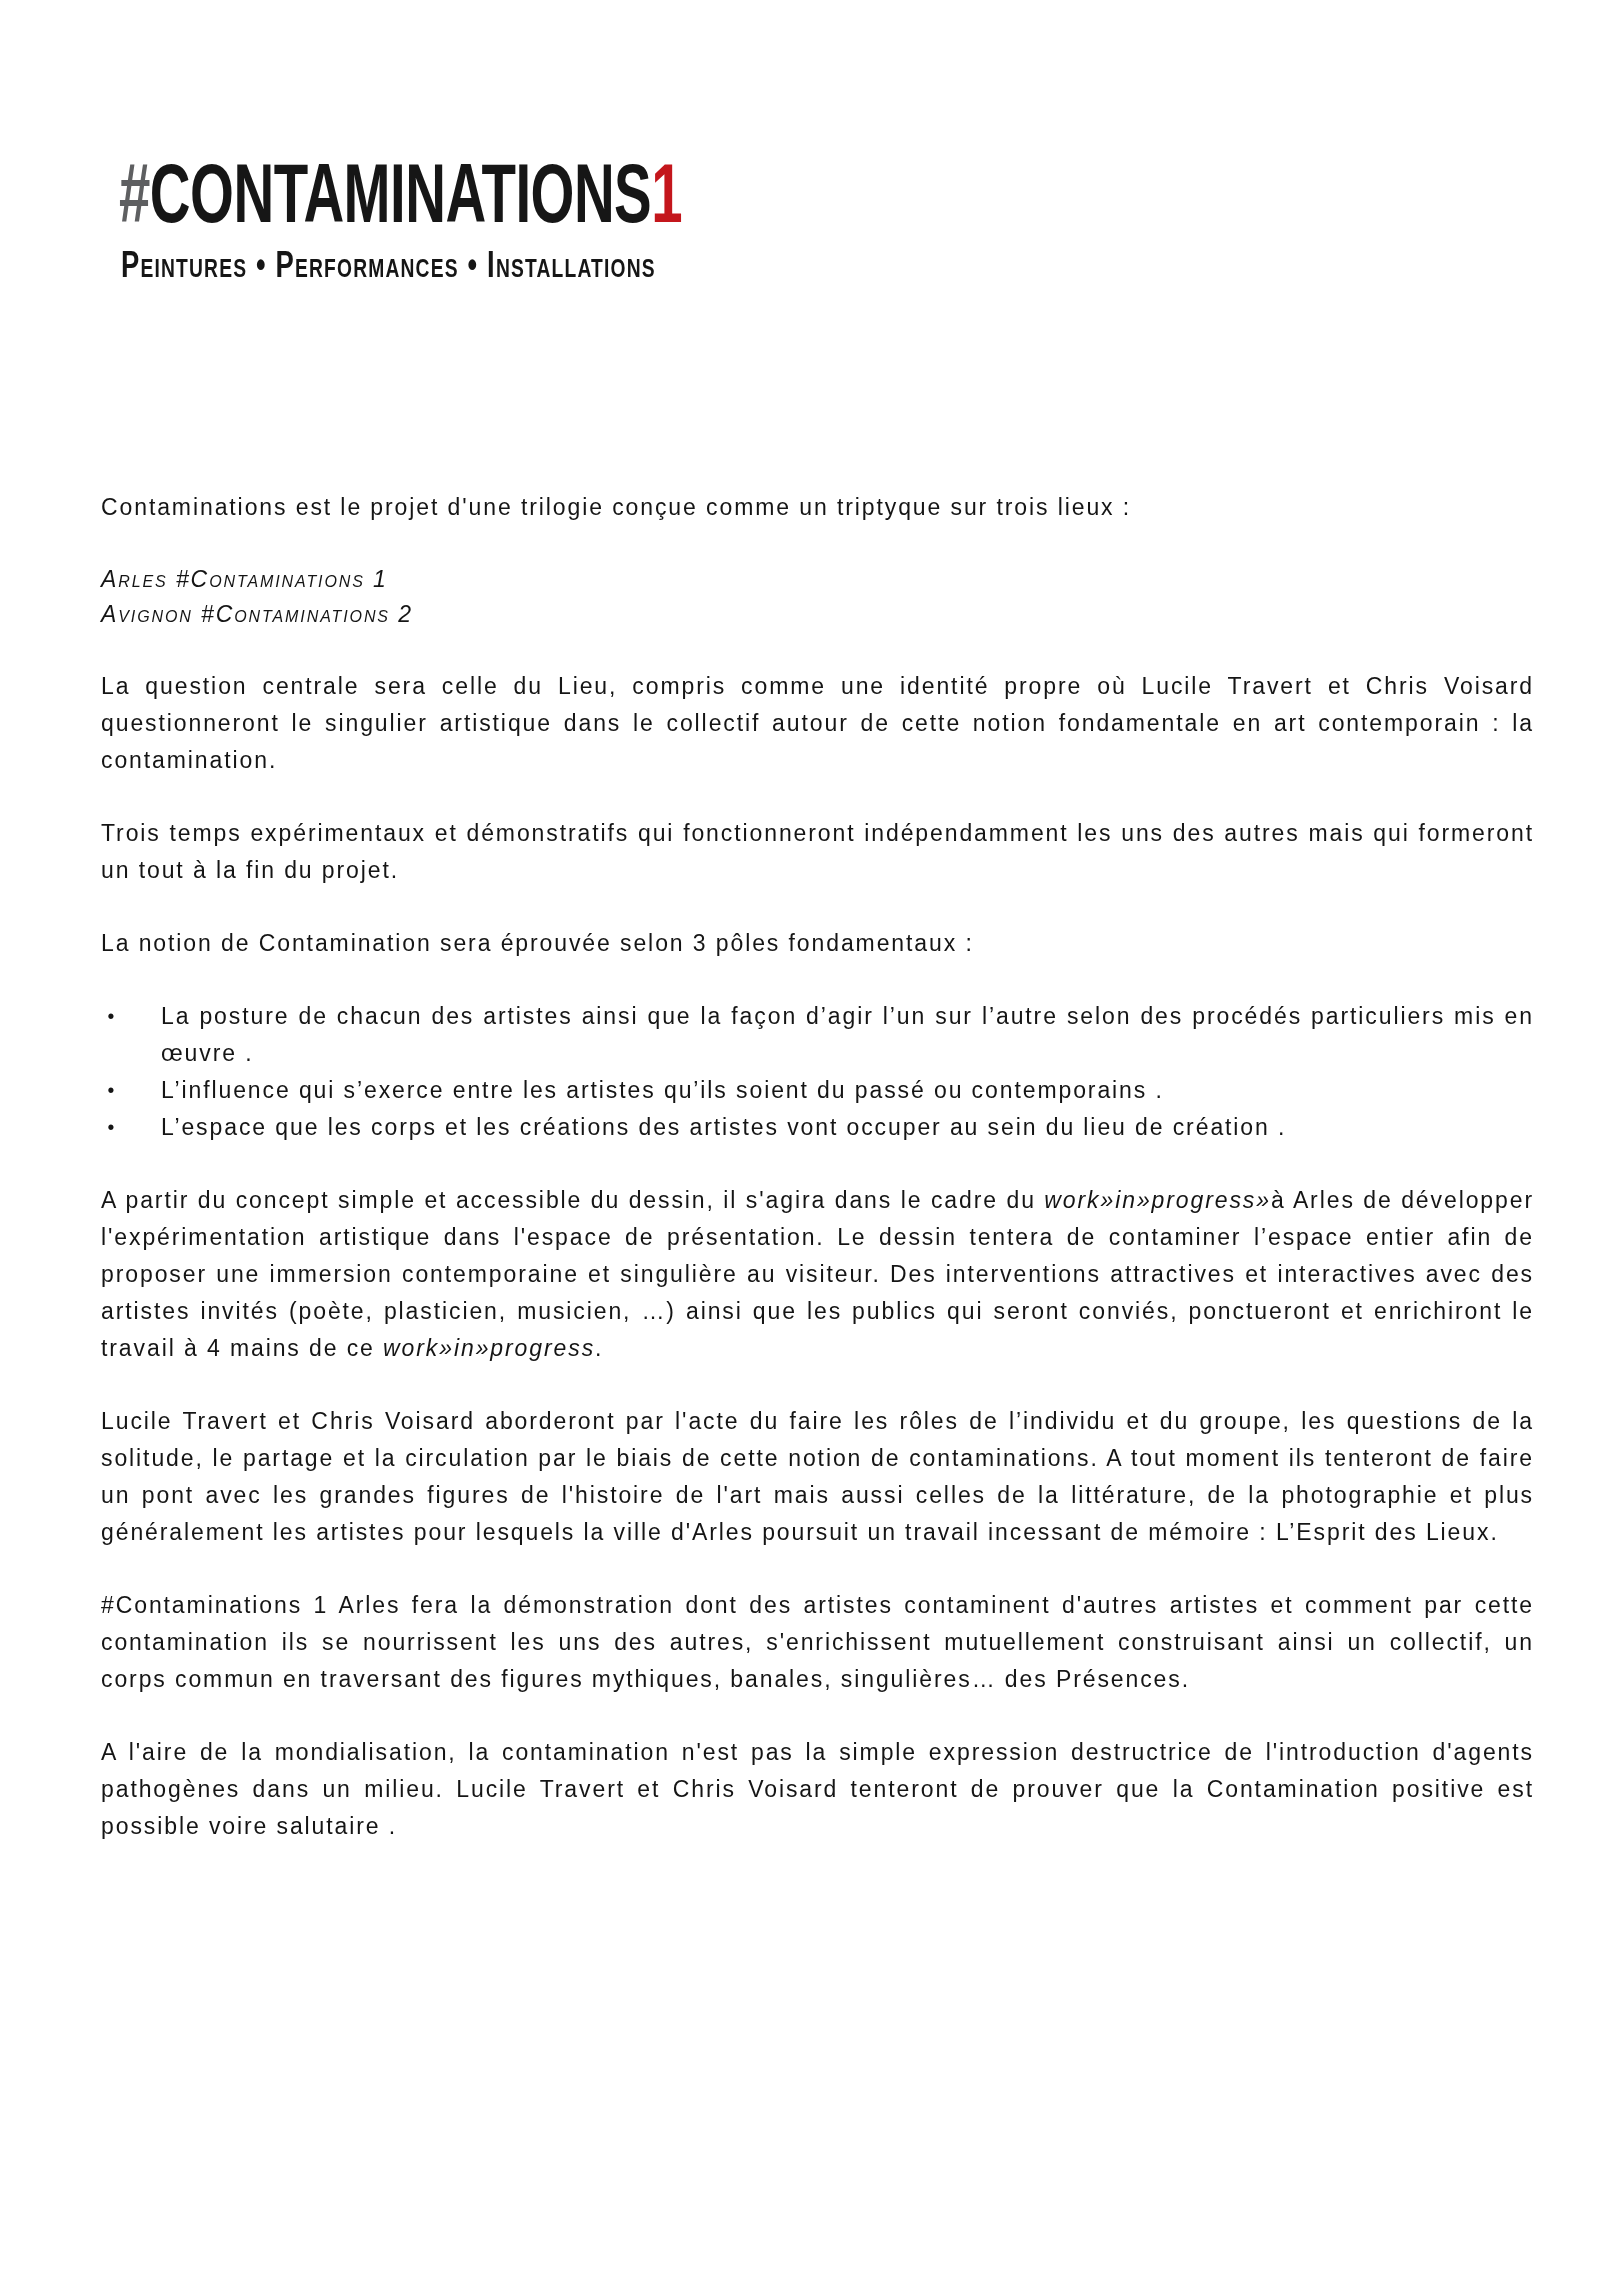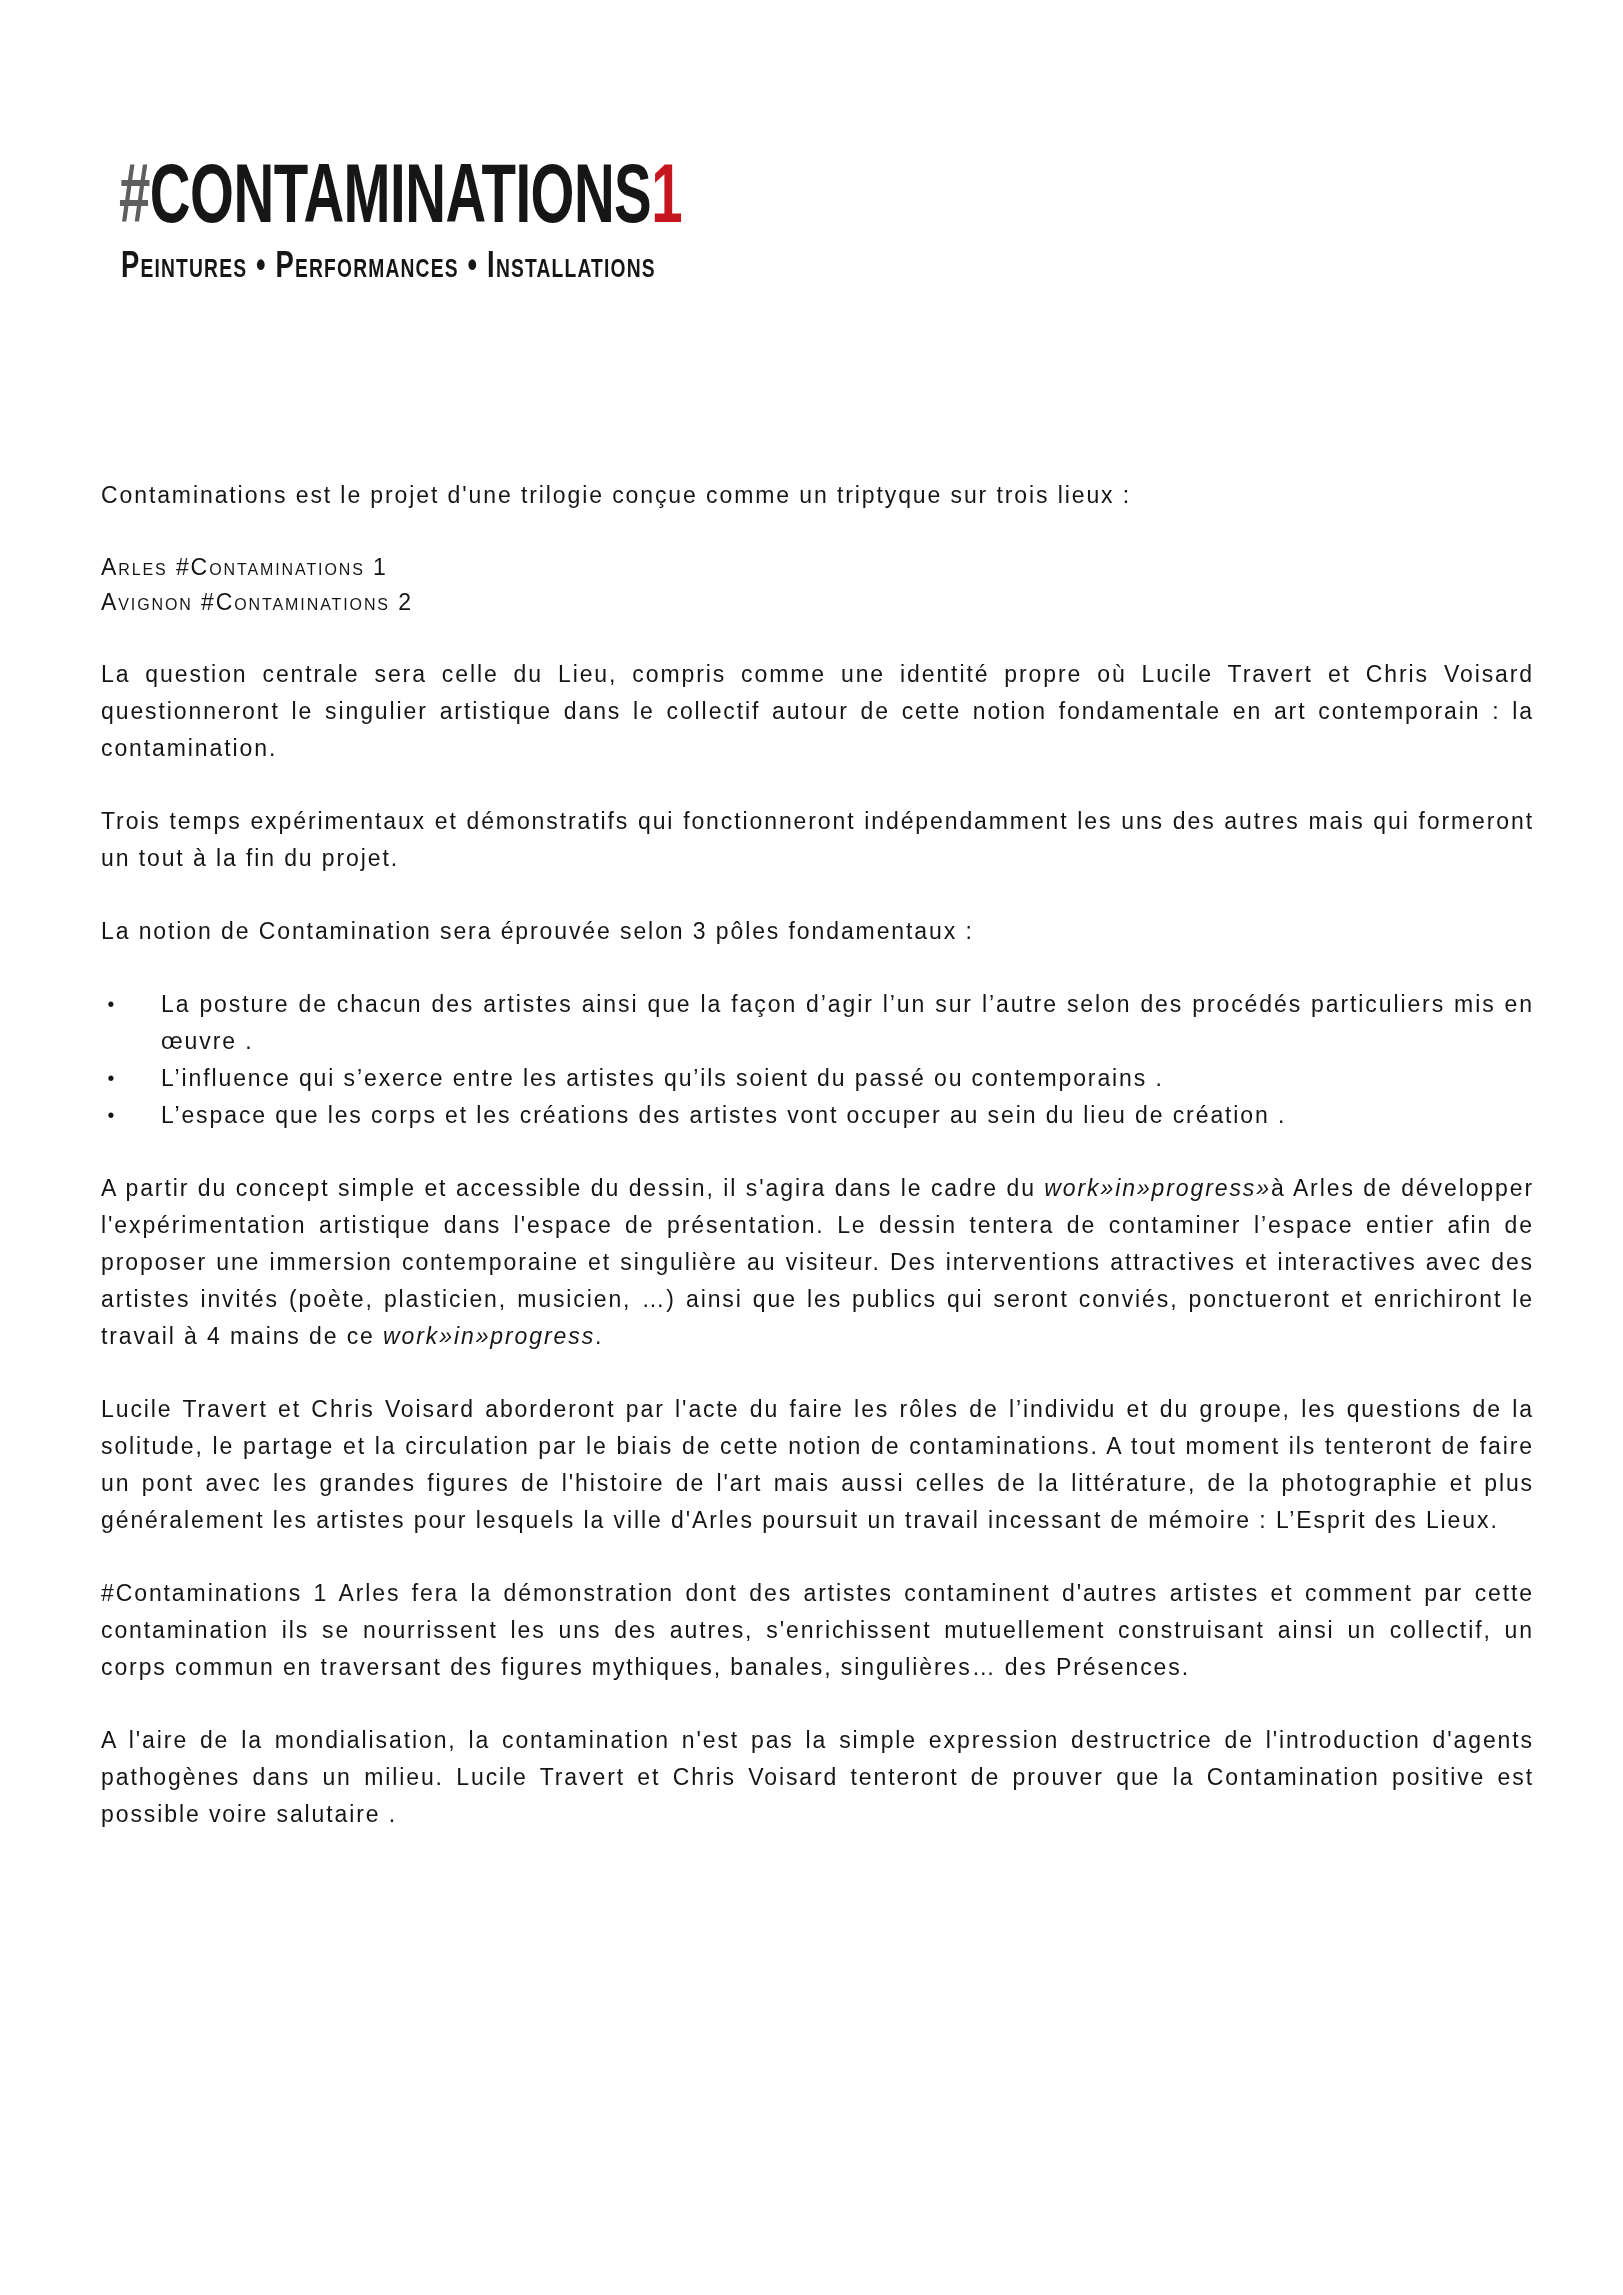--- a/index.html
+++ b/index.html
@@ -50,27 +50,28 @@
     position: absolute;
     left: 101px; top: 477px;
     width: 1433px;
     font-size: 23px;
     line-height: 37px;
     letter-spacing: 1.9px;
     color: #151515;
     text-align: justify;
   }
   .content p { margin: 36px 0 0 0; }
-  .content p:first-child { margin-top: 0; }
+  .content p:first-child { margin-top: 12px; }
 
   .loc-list { margin-top: 36px; }
   .loc {
     font-variant: small-caps;
     line-height: 35px;
     text-align: left;
+    font-style: italic;
   }
 
   .bullets { margin: 36px 0 0 0; padding: 0; list-style: none; }
   .bullet-item { position: relative; padding-left: 60px; }
   .bullet-marker {
     position: absolute; left: 6.5px; top: 0;
     font-size: 19.5px;
   }
   .it { font-style: italic; }
 

